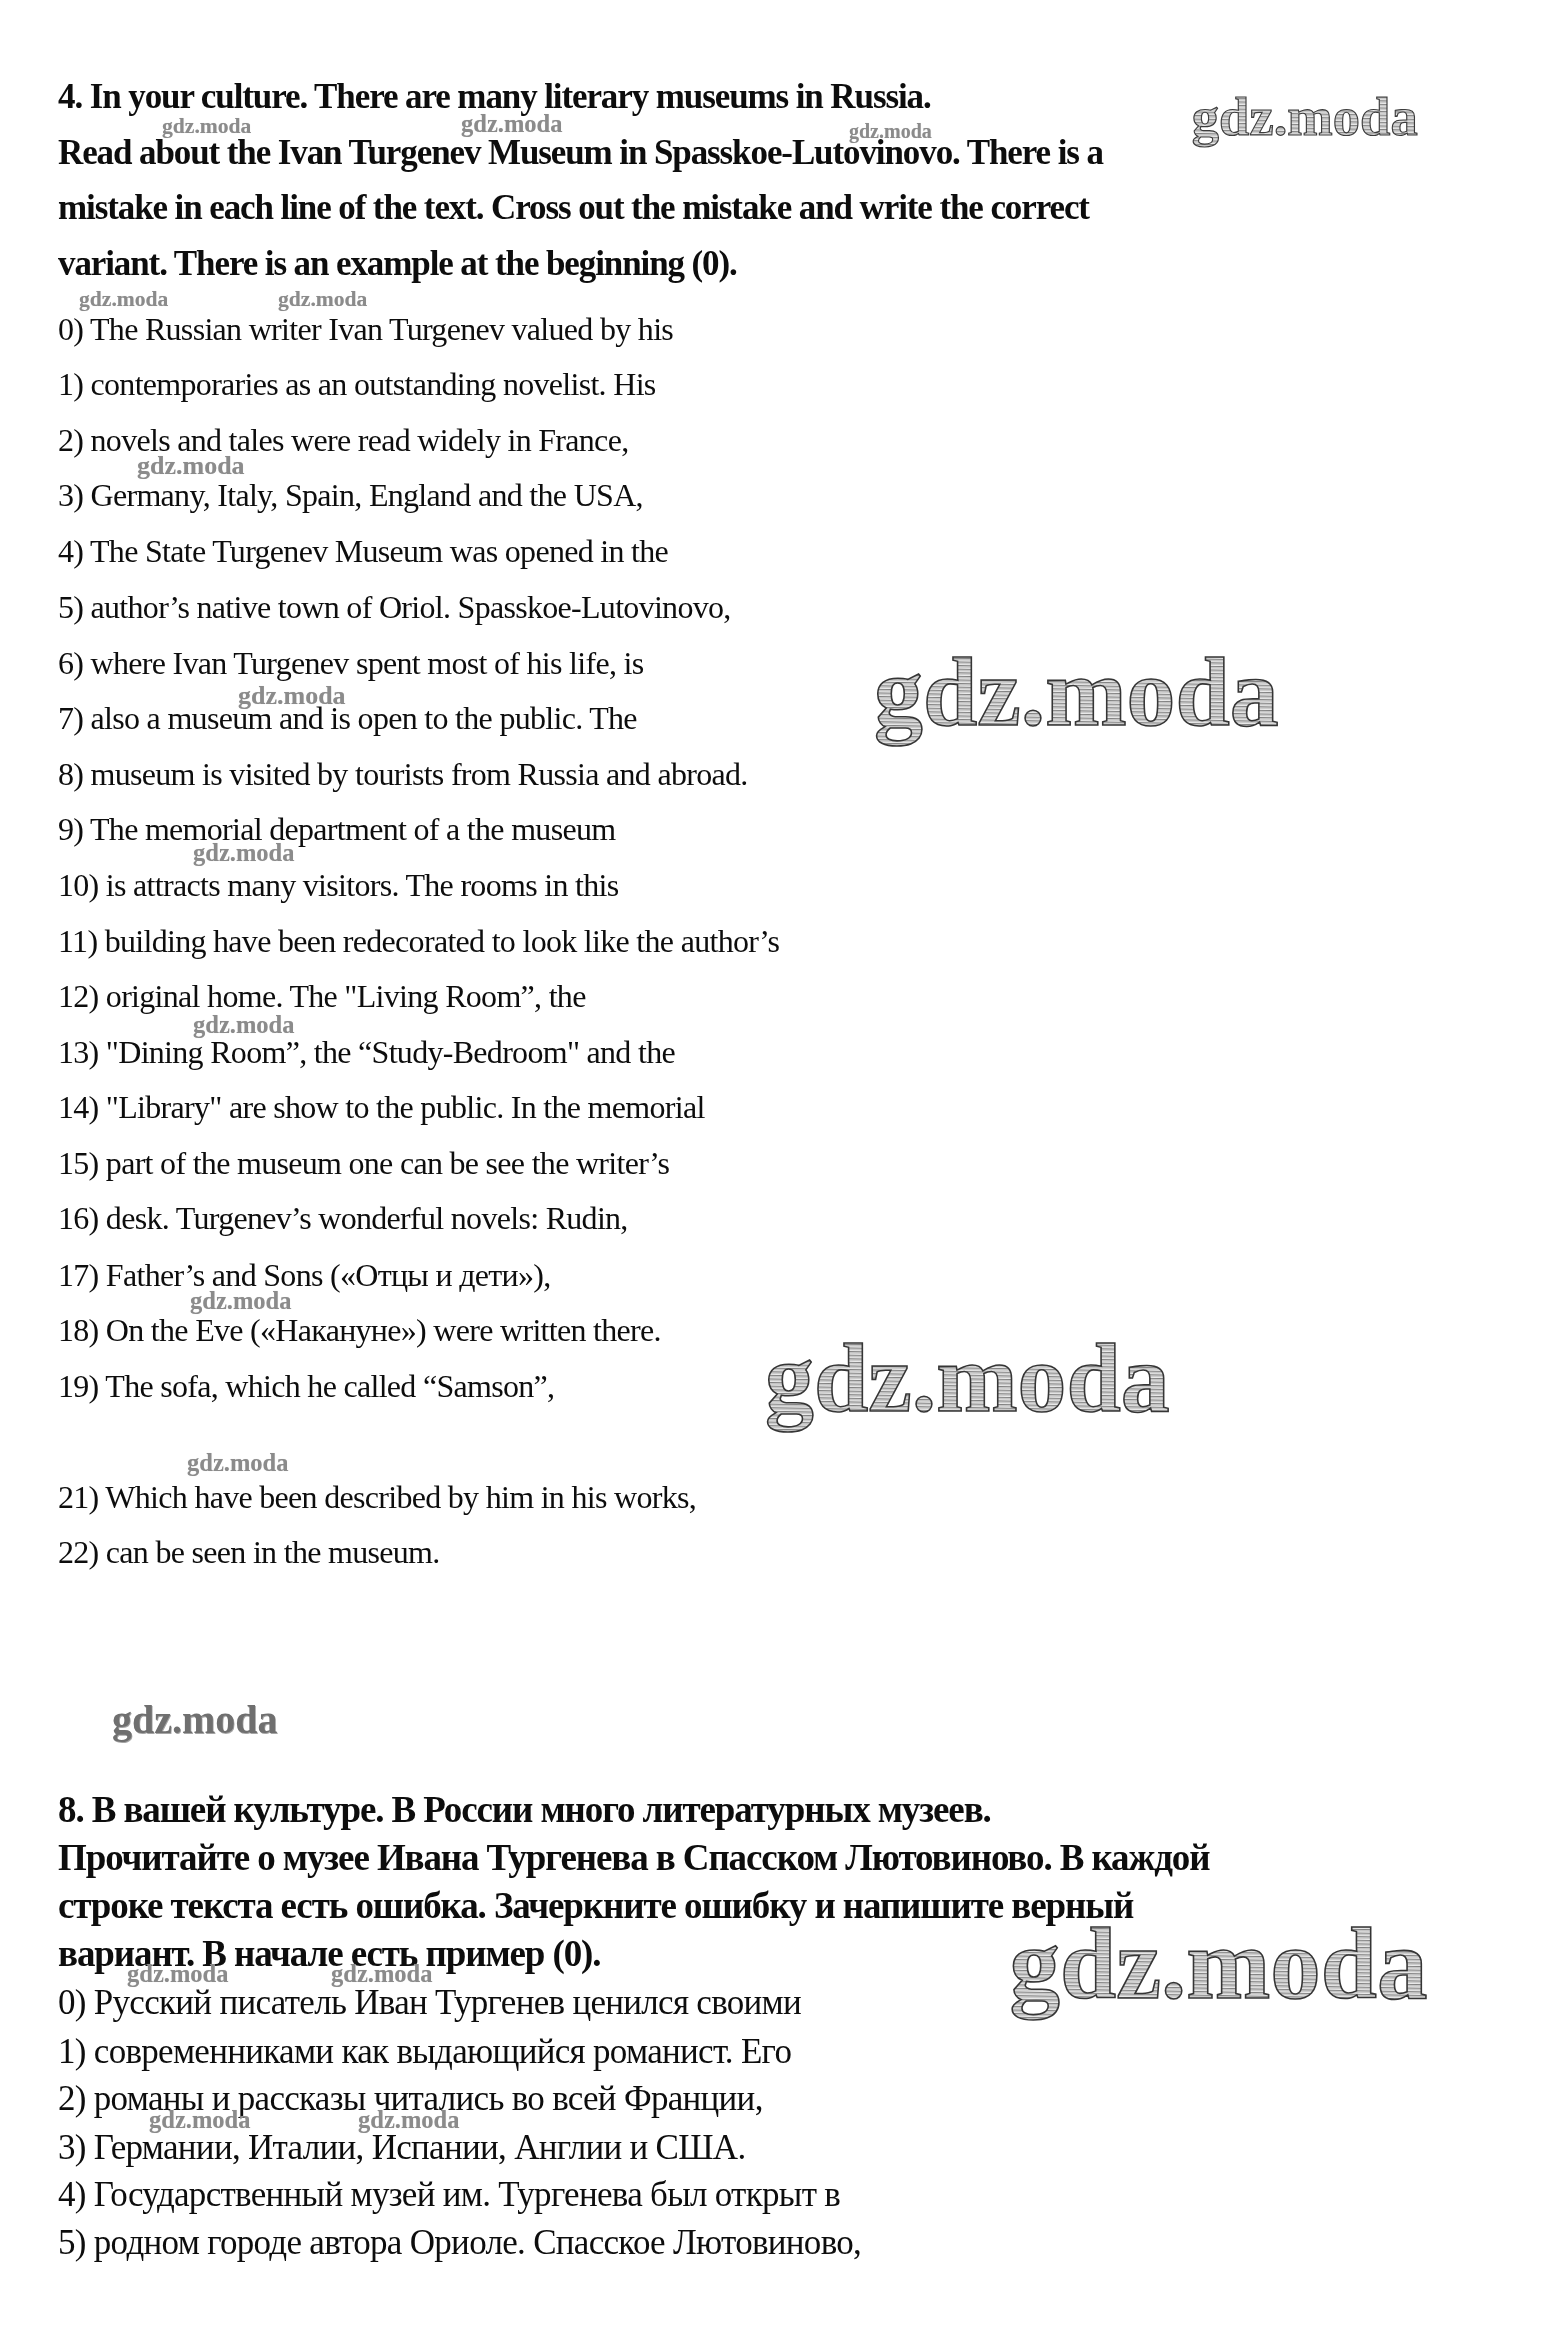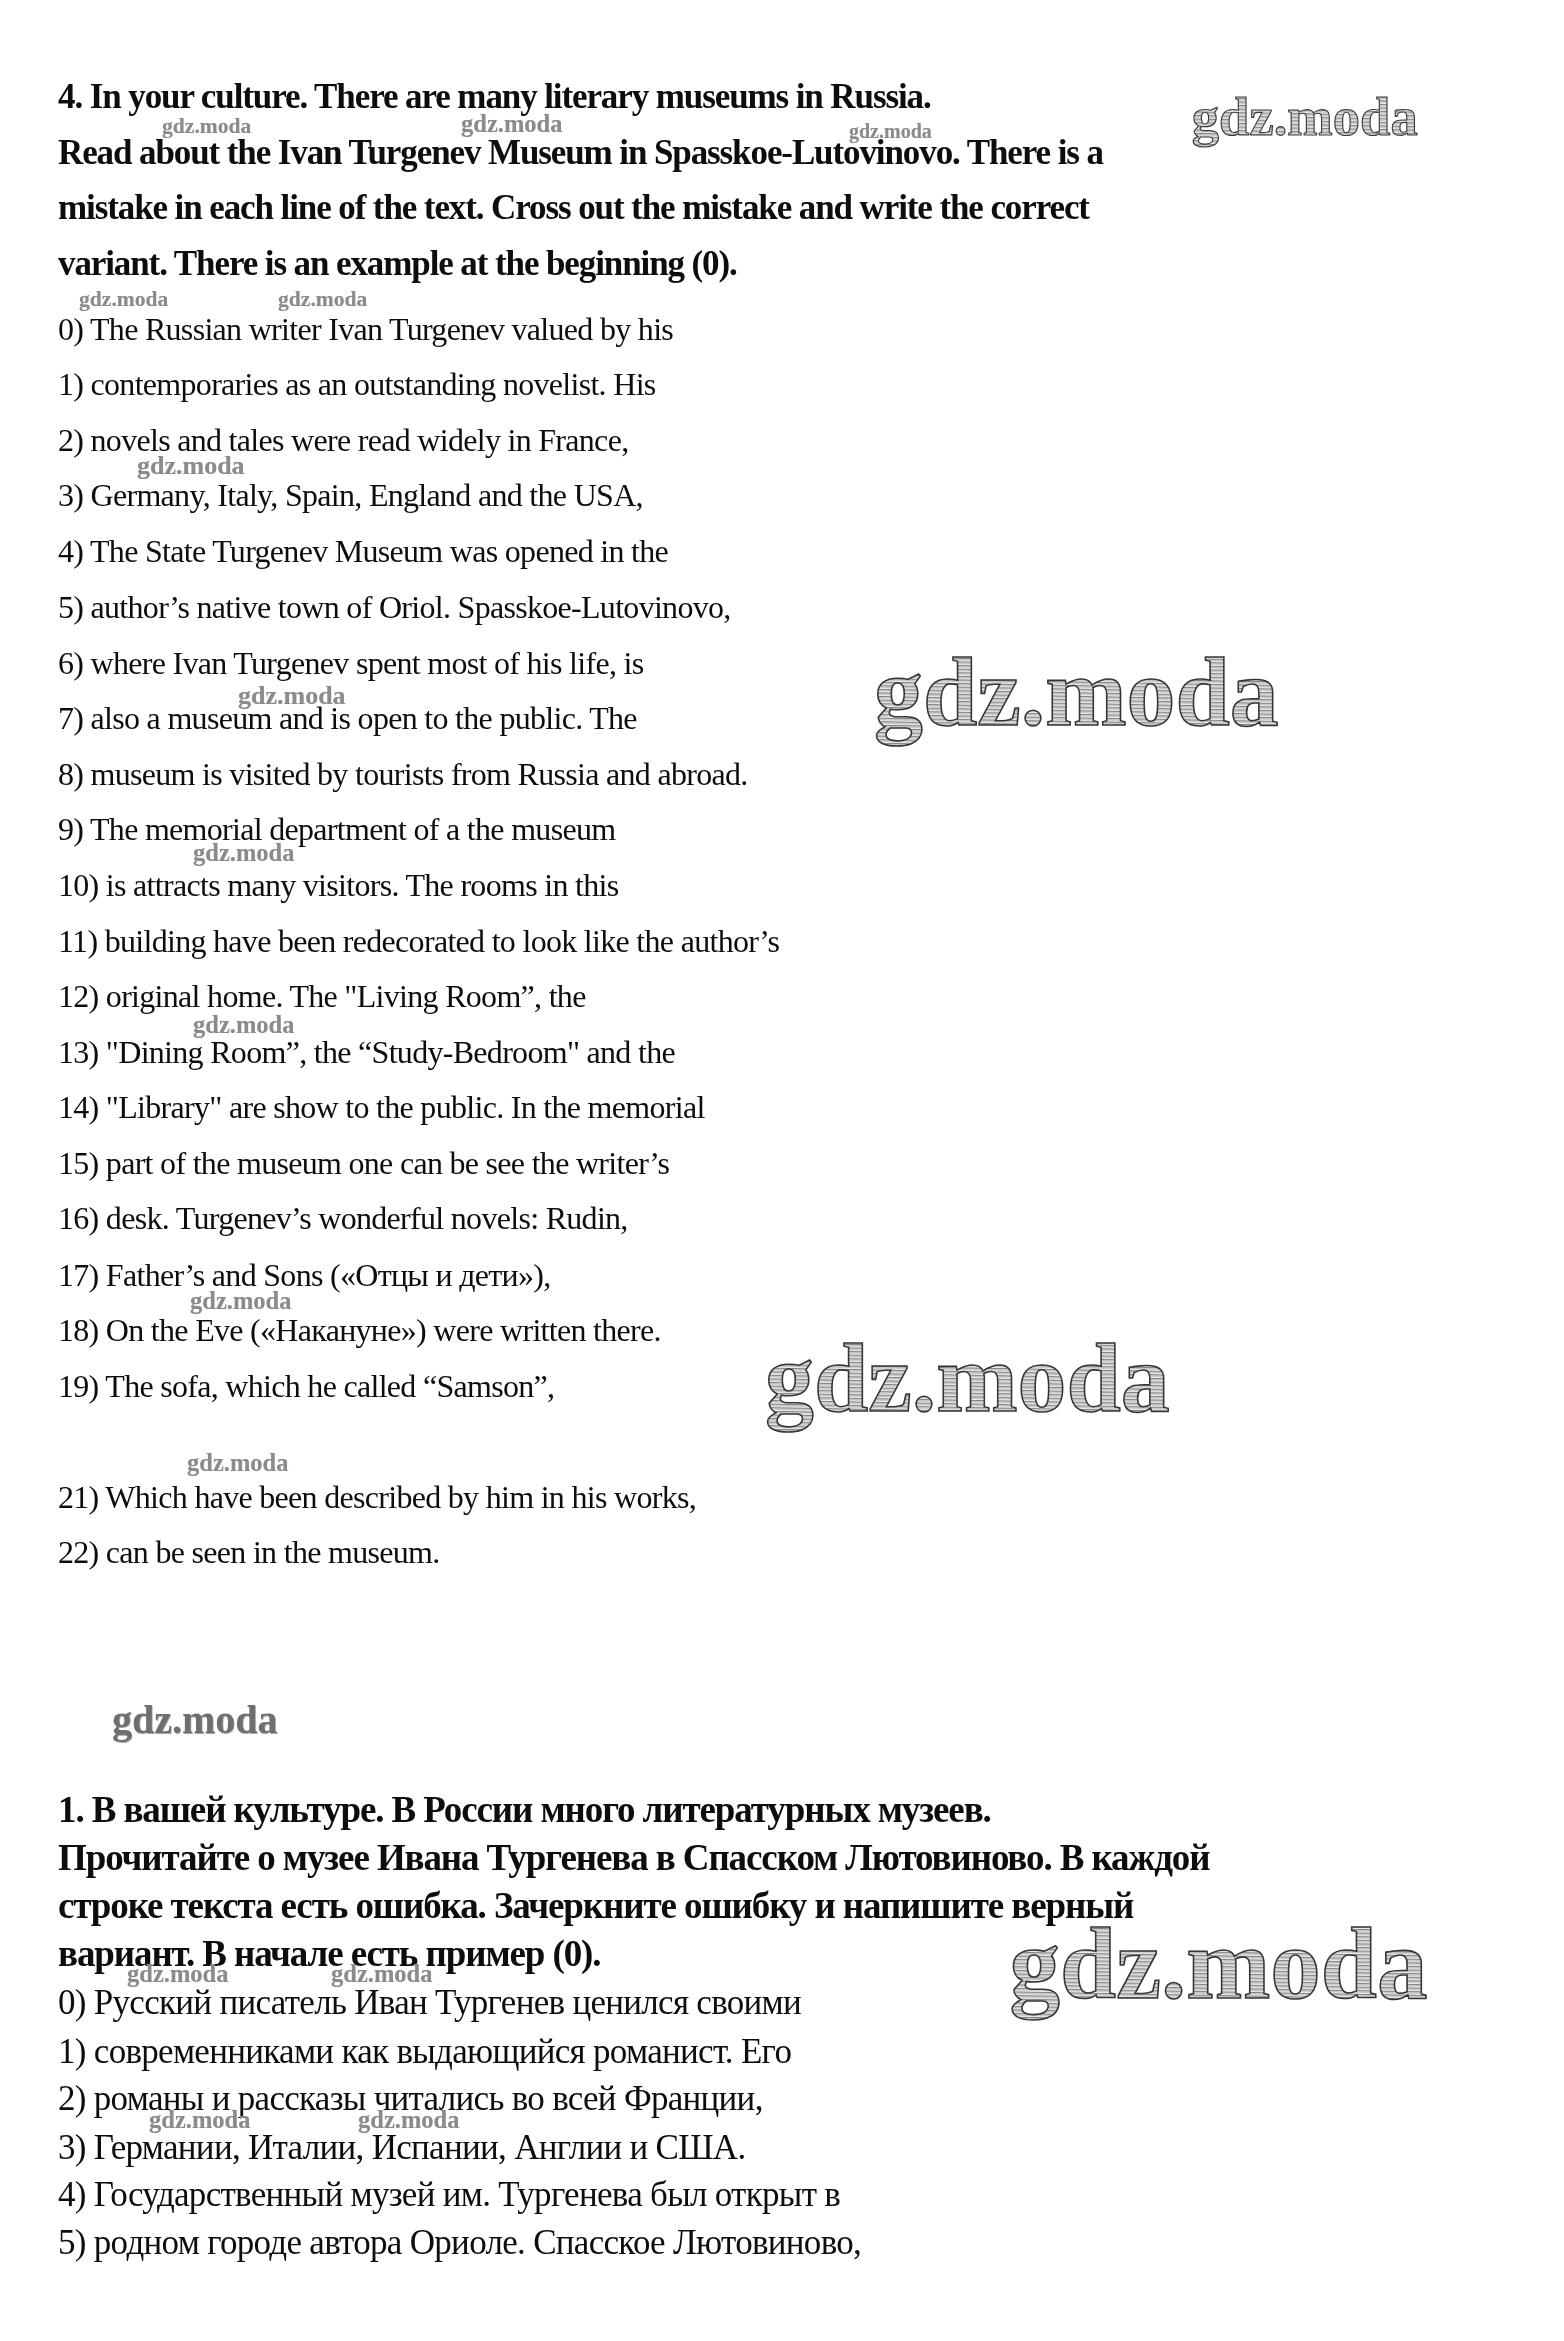--- a/index.html
+++ b/index.html
@@ -100,21 +100,21 @@
   <div class="tline en-body" style="top:1024px">13) "Dining Room”, the “Study-Bedroom" and the</div>
   <div class="tline en-body" style="top:1079px">14) "Library" are show to the public. In the memorial</div>
   <div class="tline en-body" style="top:1135px">15) part of the museum one can be see the writer’s</div>
   <div class="tline en-body" style="top:1190px">16) desk. Turgenev’s wonderful novels: Rudin,</div>
   <div class="tline en-body" style="top:1247px">17) Father’s and Sons («Отцы и дети»),</div>
   <div class="tline en-body" style="top:1302px">18) On the Eve («Накануне») were written there.</div>
   <div class="tline en-body" style="top:1358px">19) The sofa, which he called “Samson”,</div>
   <div class="tline en-body" style="top:1469px">21) Which have been described by him in his works,</div>
   <div class="tline en-body" style="top:1524px">22) can be seen in the museum.</div>
 
-  <div class="tline ru-title" style="top:1786px">1. В вашей культуре. В России много литературных музеев.</div>
+  <div class="tline ru-title" style="top:1786px">8. В вашей культуре. В России много литературных музеев.</div>
   <div class="tline ru-title" style="top:1882px">строке текста есть ошибка. Зачеркните ошибку и напишите верный</div>
   <div class="tline ru-title" style="top:1834px">Прочитайте о музее Ивана Тургенева в Спасском Лютовиново. В каждой</div>
   <div class="tline ru-title" style="top:1930px">вариант. В начале есть пример (0).</div>
 
   <div class="tline ru-body" style="top:1979px">0) Русский писатель Иван Тургенев ценился своими</div>
   <div class="tline ru-body" style="top:2028px">1) современниками как выдающийся романист. Его</div>
   <div class="tline ru-body" style="top:2075px">2) романы и рассказы читались во всей Франции,</div>
   <div class="tline ru-body" style="top:2124px">3) Германии, Италии, Испании, Англии и США.</div>
   <div class="tline ru-body" style="top:2171px">4) Государственный музей им. Тургенева был открыт в</div>
   <div class="tline ru-body" style="top:2219px">5) родном городе автора Ориоле. Спасское Лютовиново,</div>

